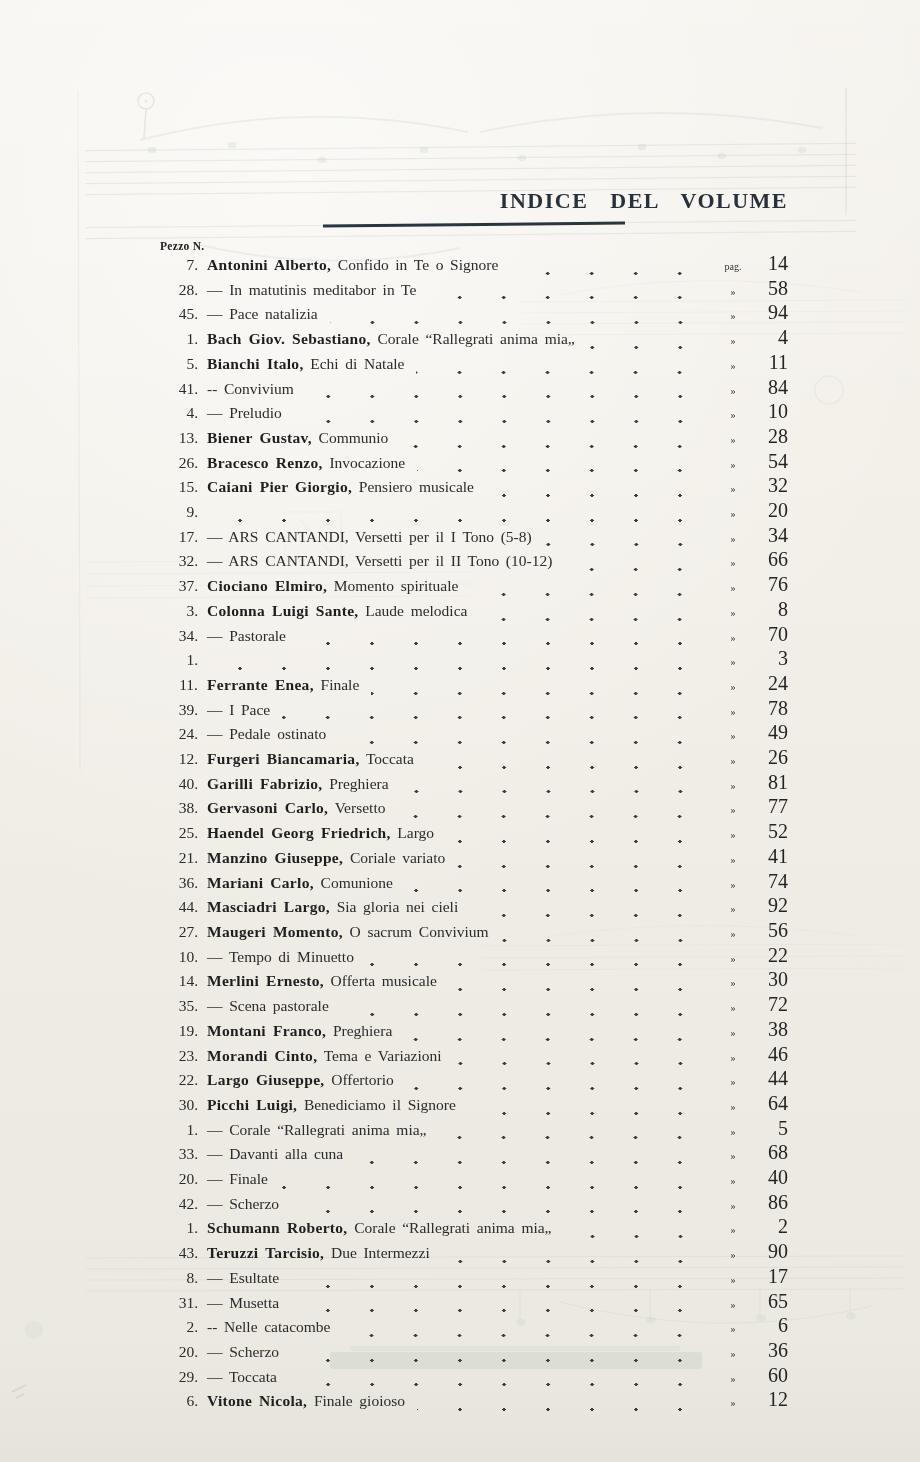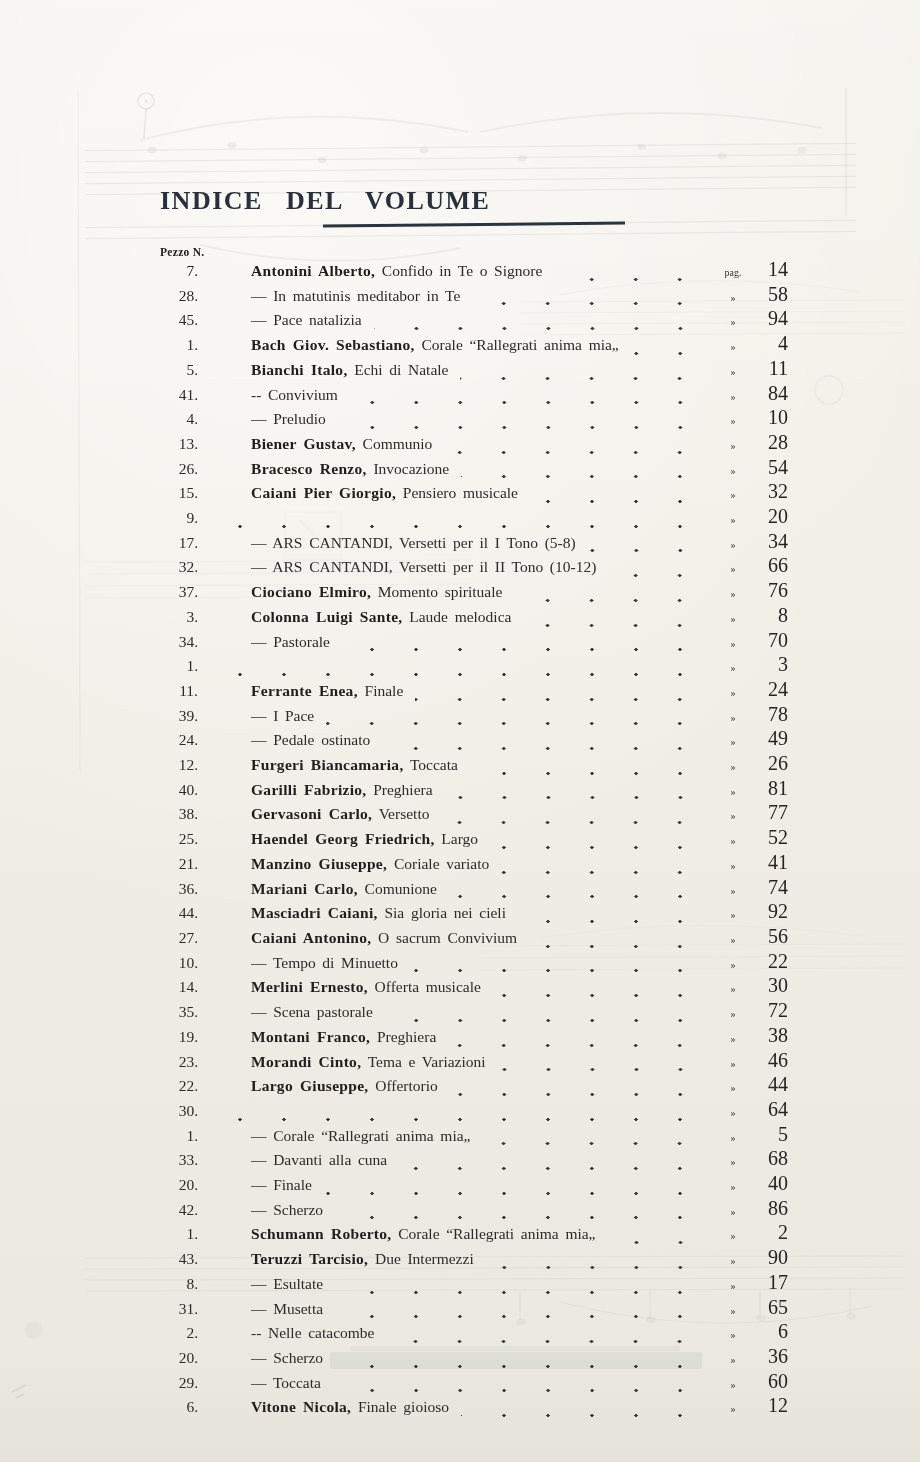--- a/index.html
+++ b/index.html
@@ -20,37 +20,37 @@
   .bleed { position: absolute; left: 0; top: 0; }
 
   .content {
     position: absolute;
     left: 160px; top: 184px;
     width: 628px;
     color: #2c2c2c;
   }
   .title {
     margin: 0;
-    text-align: left;
-    font-size: 26px;
+    text-align: right;
+    font-size: 22px;
     line-height: 34px;
     font-weight: 700;
     letter-spacing: 1.5px;
     word-spacing: 15px;
     color: #27313c;
   }
   .title-rule {
     width: 302px;
     height: 3px;
     margin: 5px auto 0;
     background: #2b3540;
     transform: rotate(-0.55deg);
   }
   .col-label {
-    margin-top: 20px;
+    margin-top: 14px;
     font-size: 11.5px;
     line-height: 12px;
     font-weight: 700;
     letter-spacing: 0.3px;
     color: #222;
   }
   .toc { margin-top: 1px; }
   .row {
     display: flex;
     align-items: baseline;
@@ -58,21 +58,21 @@
     font-size: 15.5px;
     word-spacing: 0.18em;
     color: #2b2b2b;
     white-space: nowrap;
   }
   .num {
     flex: 0 0 38px;
     text-align: right;
     margin-right: 9px;
   }
-  .text { flex: 0 0 auto; margin-left: 44px; }
+  .text { flex: 0 0 auto; }
   .name { font-weight: 700; color: #1e1e1e; letter-spacing: 0.3px; }
   .leader {
     flex: 1 1 auto;
     align-self: flex-end;
     height: 9px;
     margin-left: 12px;
     margin-right: 4px;
     background-image: radial-gradient(circle, #3c3c3c 1.5px, rgba(0,0,0,0) 1.8px);
     background-size: 44px 9px;
     background-repeat: repeat-x;
@@ -358,28 +358,28 @@
         </div>
         <div class="row">
           <span class="num">36.</span>
           <span class="text"><b class="name">Mariani Carlo,</b> <span class="title-part">Comunione</span></span>
           <span class="leader"></span>
           <span class="mark">»</span>
           <span class="pnum">74</span>
         </div>
         <div class="row">
           <span class="num">44.</span>
-          <span class="text"><b class="name">Masciadri Caiani,</b> <span class="title-part">Sia gloria nei cieli</span></span>
+          <span class="text"><b class="name">Masciadri Largo,</b> <span class="title-part">Sia gloria nei cieli</span></span>
           <span class="leader"></span>
           <span class="mark">»</span>
           <span class="pnum">92</span>
         </div>
         <div class="row">
           <span class="num">27.</span>
-          <span class="text"><b class="name">Caiani Antonino,</b> <span class="title-part">O sacrum Convivium</span></span>
+          <span class="text"><b class="name">Maugeri Momento,</b> <span class="title-part">O sacrum Convivium</span></span>
           <span class="leader"></span>
           <span class="mark">»</span>
           <span class="pnum">56</span>
         </div>
         <div class="row">
           <span class="num">10.</span>
           <span class="text"><span class="title-part">— Tempo di Minuetto</span></span>
           <span class="leader"></span>
           <span class="mark">»</span>
           <span class="pnum">22</span>
@@ -414,20 +414,21 @@
         </div>
         <div class="row">
           <span class="num">22.</span>
           <span class="text"><b class="name">Largo Giuseppe,</b> <span class="title-part">Offertorio</span></span>
           <span class="leader"></span>
           <span class="mark">»</span>
           <span class="pnum">44</span>
         </div>
         <div class="row">
           <span class="num">30.</span>
+          <span class="text"><b class="name">Picchi Luigi,</b> <span class="title-part">Benediciamo il Signore</span></span>
           <span class="leader"></span>
           <span class="mark">»</span>
           <span class="pnum">64</span>
         </div>
         <div class="row">
           <span class="num">1.</span>
           <span class="text"><span class="title-part">— Corale “Rallegrati anima mia„</span></span>
           <span class="leader"></span>
           <span class="mark">»</span>
           <span class="pnum">5</span>

